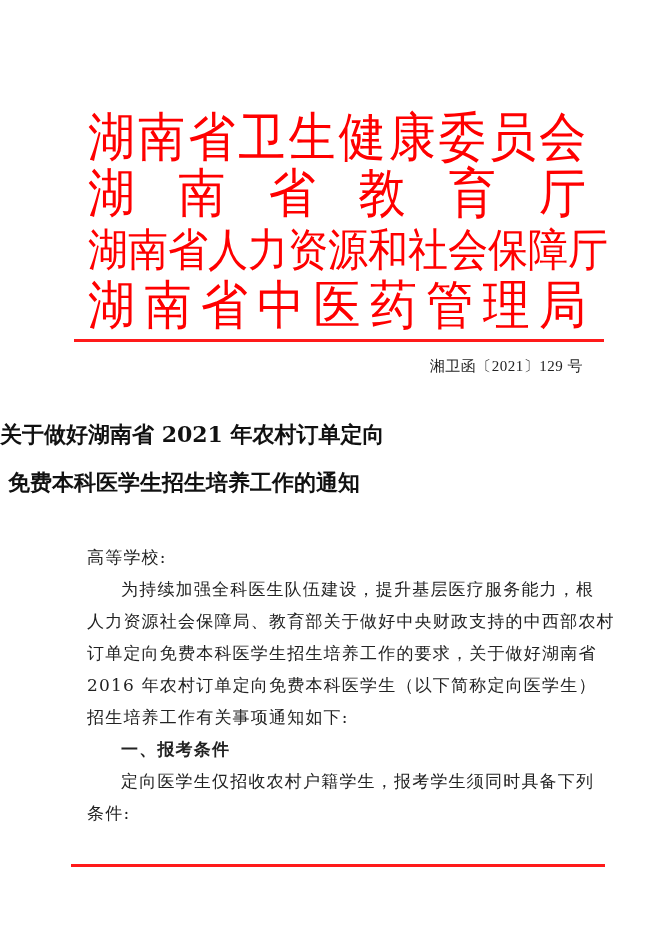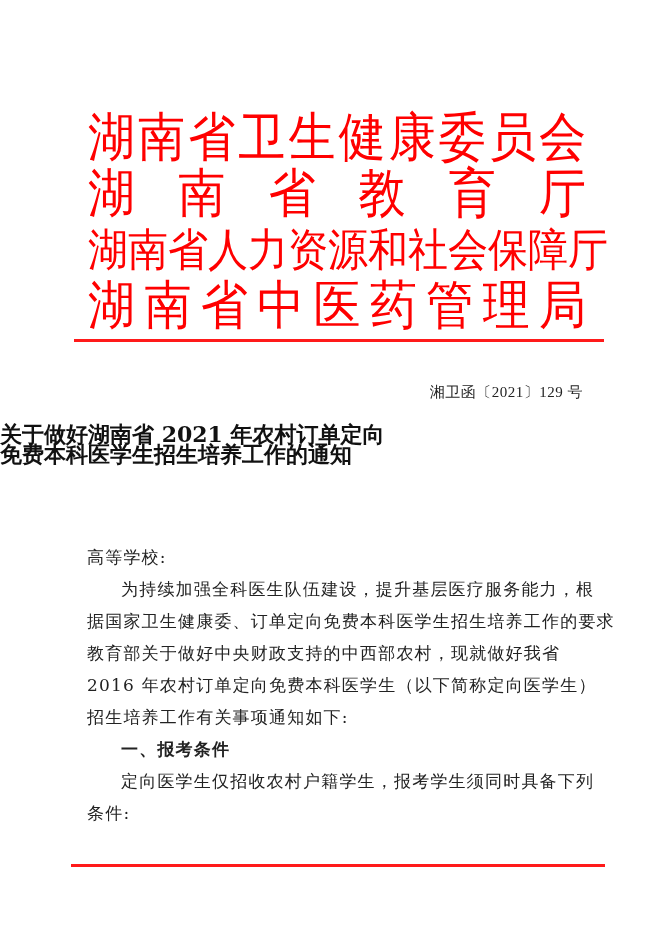--- a/index.html
+++ b/index.html
@@ -11,21 +11,21 @@
       font-size: 47px; line-height: 56px; height: 56px;
       color: #ff0000; font-weight: normal;
       display: flex; justify-content: space-between;
       transform: scaleY(1.12); transform-origin: top left;
     }
     .hdr-line span { display: inline-block; }
     .red-rule { position: absolute; height: 3px; background: #ff1a1a; }
     .docno {
       position: absolute; right: 77px; top: 357px;
       font-family: "Liberation Serif", "DejaVu Serif", serif;
-      font-size: 15px; color: #222; letter-spacing: 0.5px; margin-top: 26px;
+      font-size: 15px; color: #222; letter-spacing: 0.5px;
     }
     .title {
       position: absolute; left: 0; width: 540px; text-align: left;
       font-family: "DejaVu Serif", "Liberation Serif", serif;
       font-size: 22px; font-weight: bold; color: #111;
     }
     .body-line {
       position: absolute; left: 87px; width: 500px;
       font-family: "DejaVu Serif", "Liberation Serif", serif;
       font-size: 17px; color: #222; white-space: nowrap;
@@ -87,27 +87,27 @@
     <span>管</span>
     <span>理</span>
     <span>局</span>
   </div>
 
   <div class="red-rule" style="left:74px; width:530px; top:339px;"></div>
 
   <div class="docno">湘卫函〔2021〕129 号</div>
 
   <div class="title" style="top:420px;">关于做好湖南省 2021 年农村订单定向</div>
-  <div class="title" style="top:440px;">免费本科医学生招生培养工作的通知</div>
+  <div class="title" style="top:468px;margin-left:8px;">免费本科医学生招生培养工作的通知</div>
 
   <div class="body-line indent" style="top:578px;">为持续加强全科医生队伍建设，提升基层医疗服务能力，根</div>
 
   <div class="body-line" style="top:546px;">高等学校:</div>
-  <div class="body-line" style="top:610px;">据国家卫生健康委、订单定向免费本科医学生招生培养工作的要求</div>
-  <div class="body-line" style="top:642px;">教育部关于做好中央财政支持的中西部农村，现就做好我省</div>
+  <div class="body-line" style="top:610px;">人力资源社会保障局、教育部关于做好中央财政支持的中西部农村</div>
+  <div class="body-line" style="top:642px;">订单定向免费本科医学生招生培养工作的要求，关于做好湖南省</div>
   <div class="body-line" style="top:674px;">2016 年农村订单定向免费本科医学生（以下简称定向医学生）</div>
   <div class="body-line" style="top:706px;">招生培养工作有关事项通知如下:</div>
 
   <div class="body-line indent section-head" style="top:738px;">一、报考条件</div>
 
   <div class="body-line indent" style="top:770px;">定向医学生仅招收农村户籍学生，报考学生须同时具备下列</div>
   <div class="body-line" style="top:802px;">条件:</div>
 
   <div class="red-rule" style="left:71px; width:534px; top:864px;"></div>
 </div>

